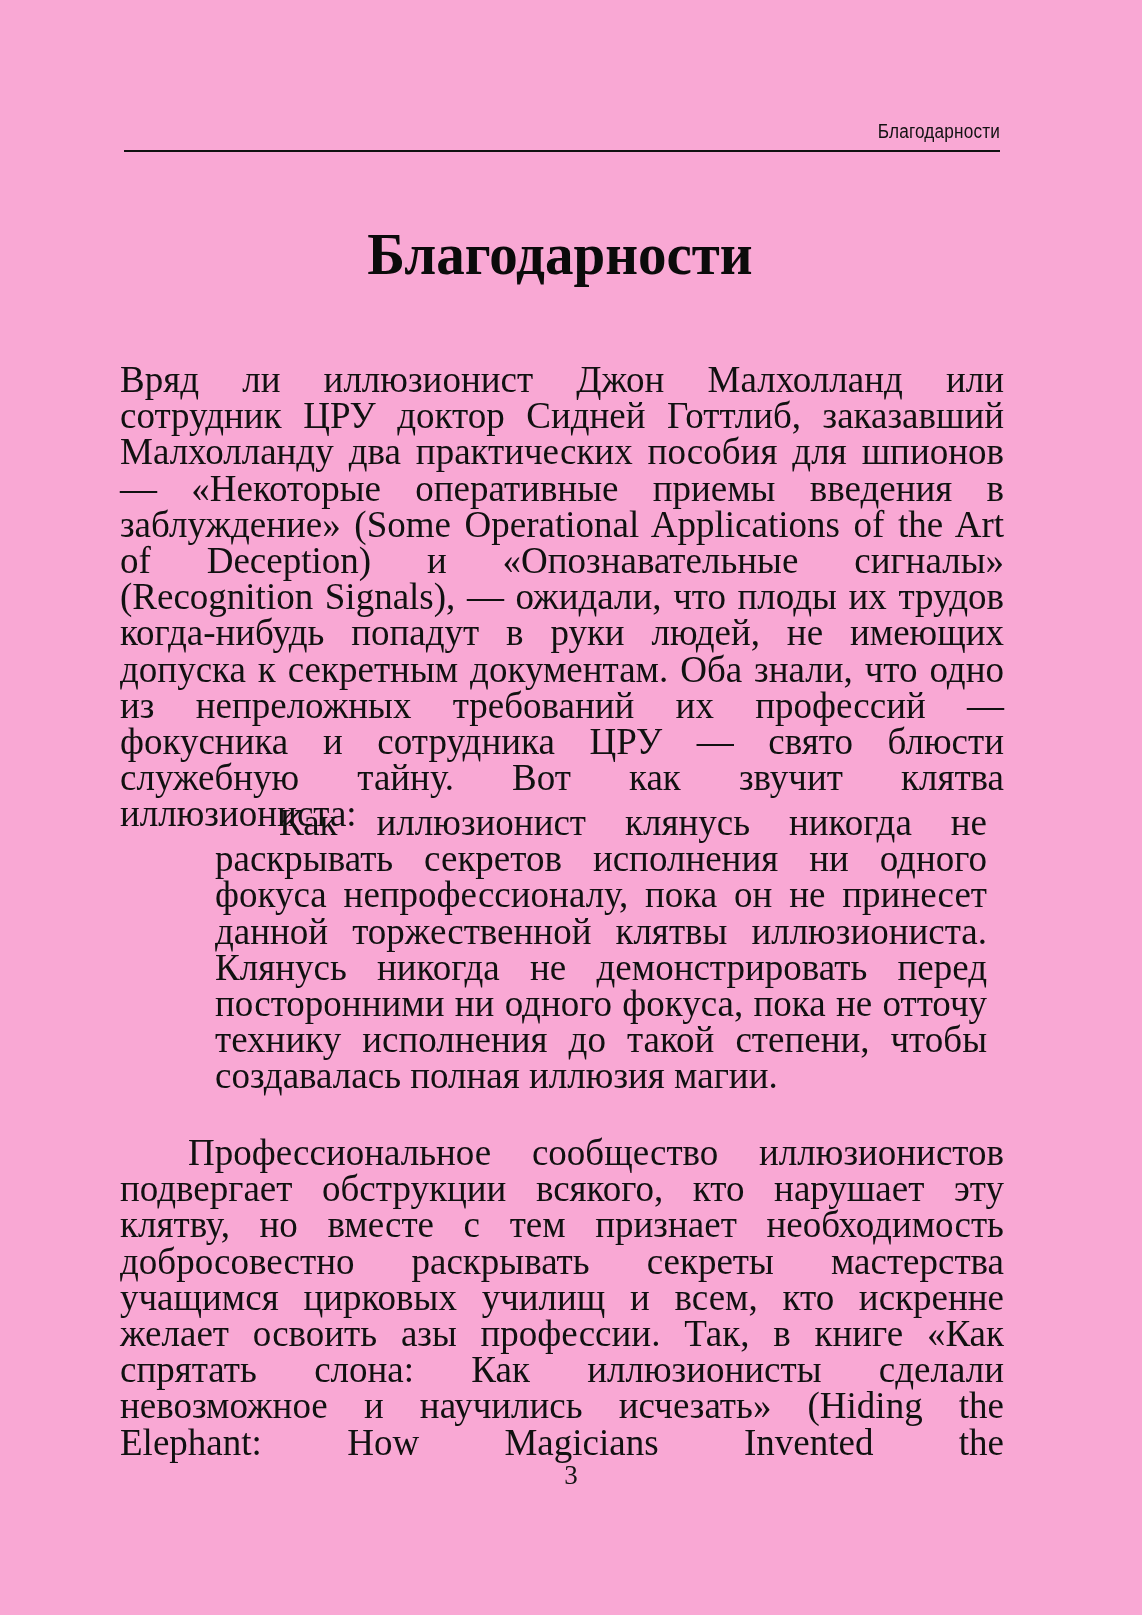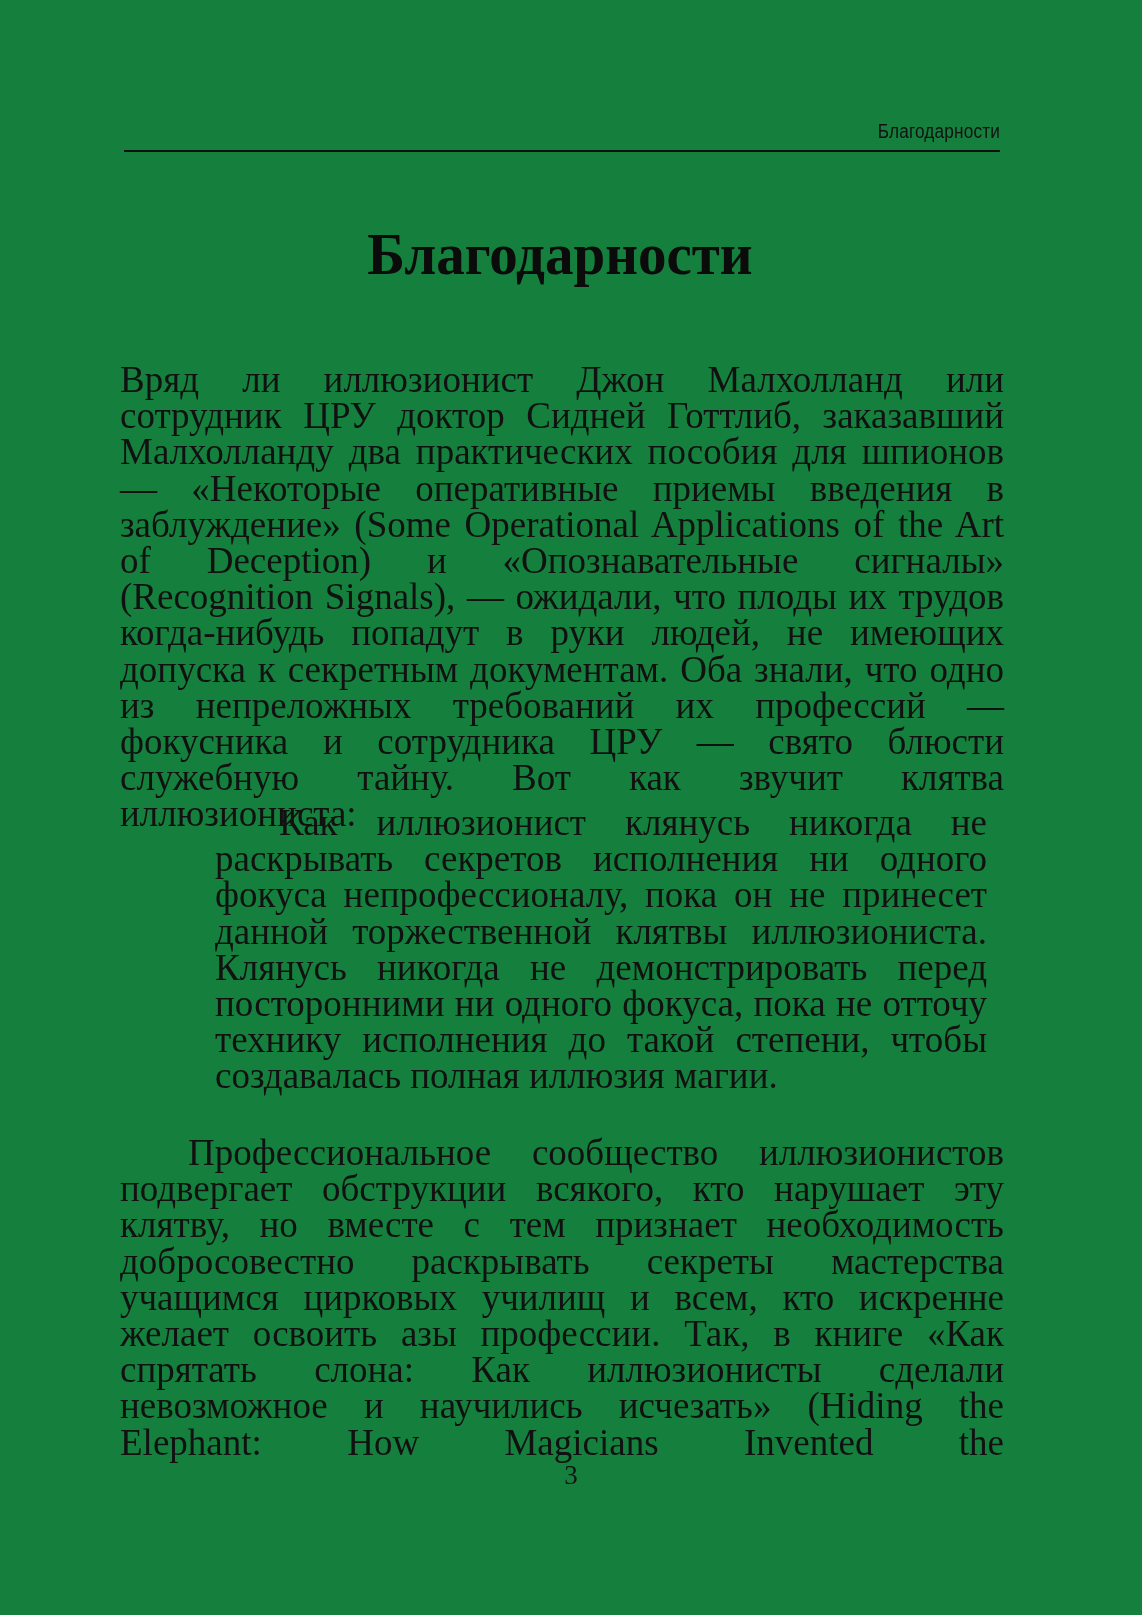--- a/index.html
+++ b/index.html
@@ -5,21 +5,21 @@
   html, body {
     margin: 0;
     padding: 0;
     background: #ffffff;
   }
   .page {
     position: relative;
     width: 1142px;
     height: 1615px;
     margin: 0 auto;
-    background: #15803d;
+    background: #f9a8d4;
     overflow: hidden;
     box-sizing: border-box;
   }
 
   
   .running-header {
     position: absolute;
     left: 124px;
     top: 118px;
     width: 876px;

